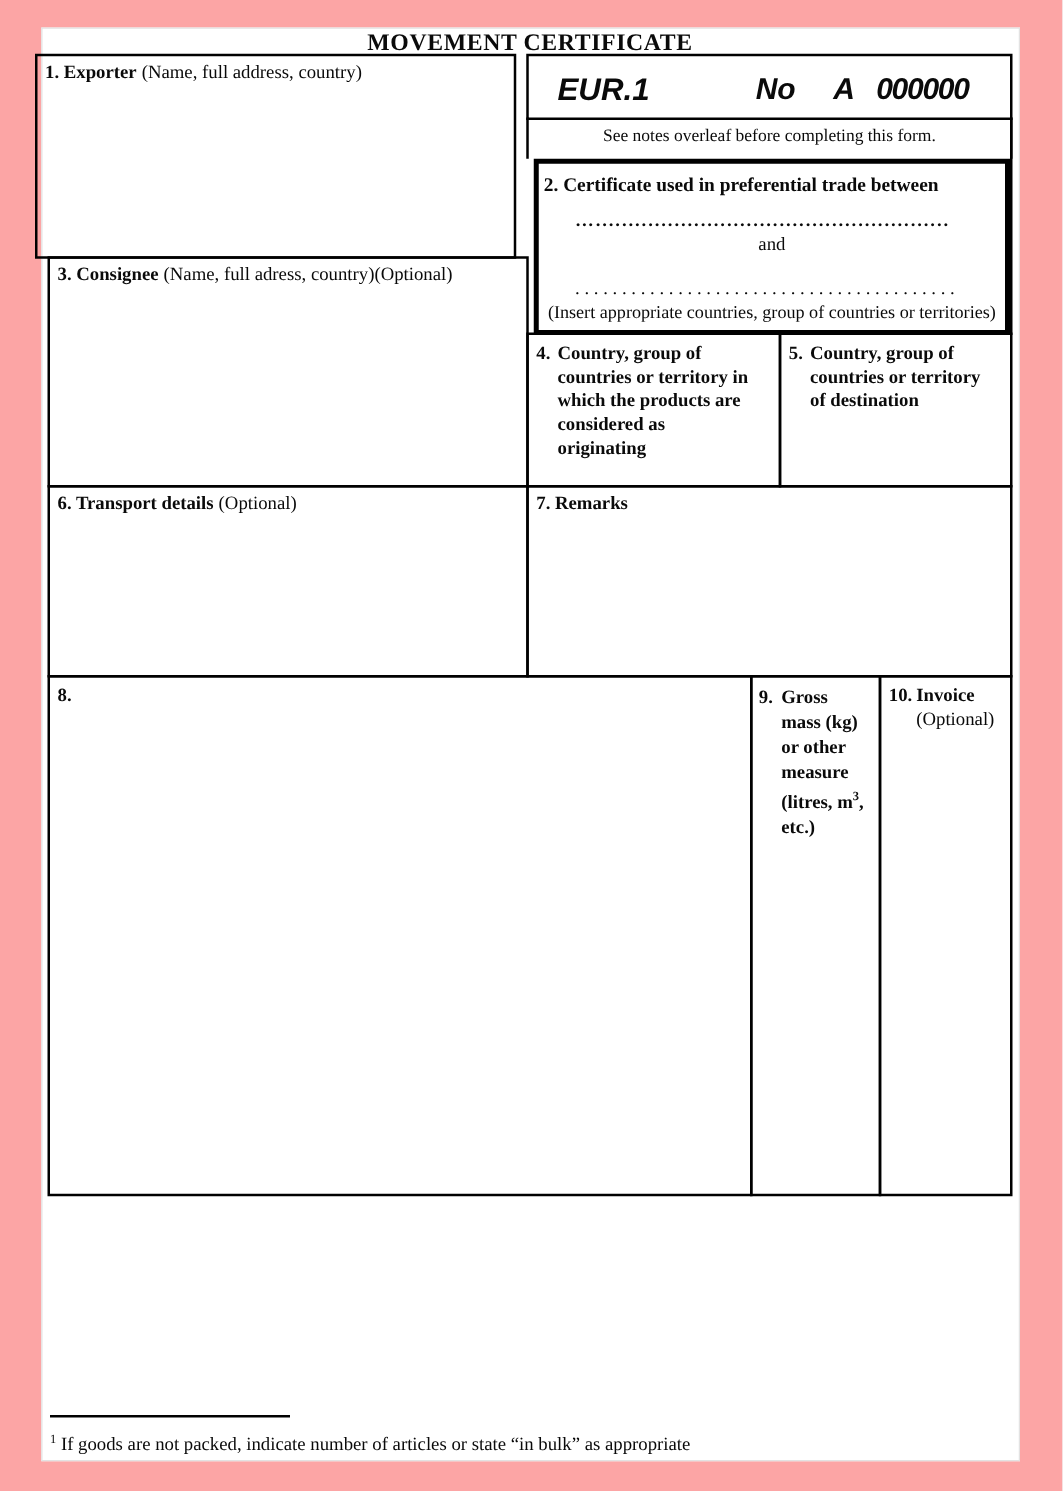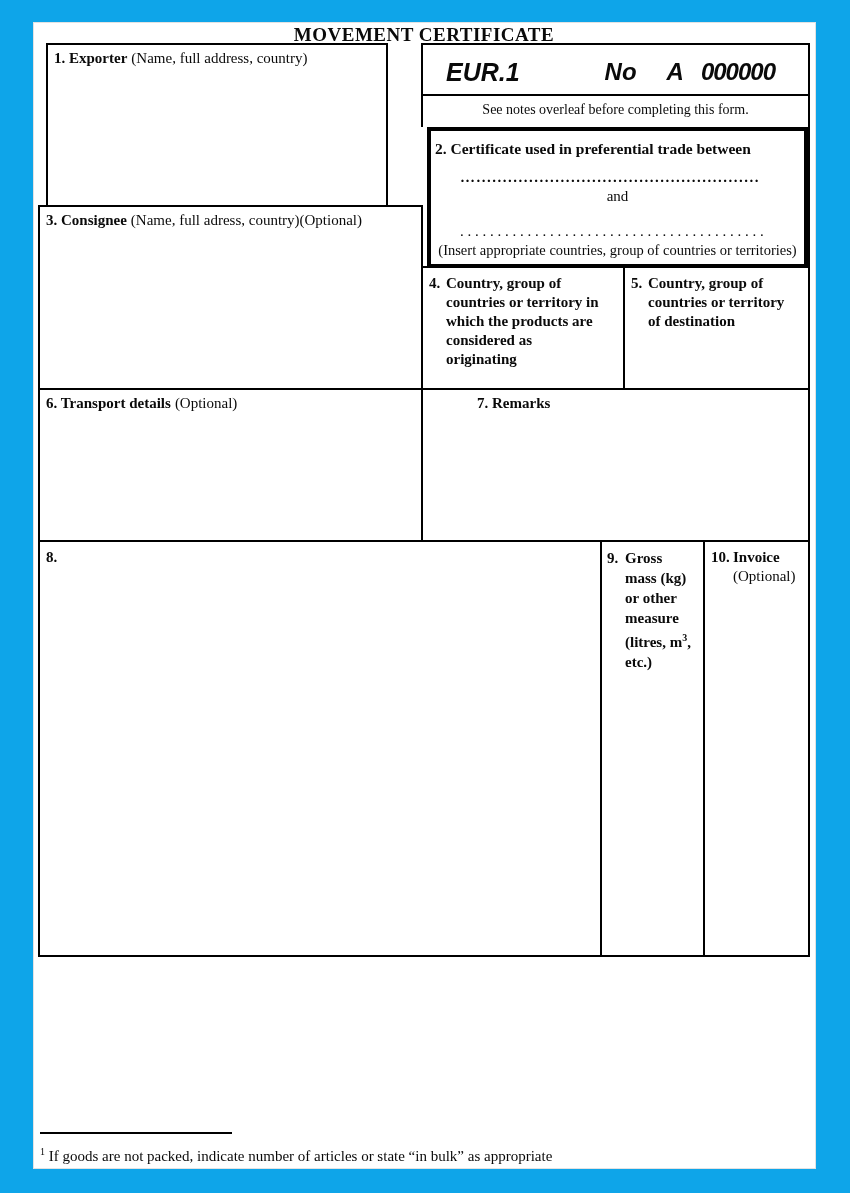--- a/index.html
+++ b/index.html
@@ -1,43 +1,43 @@
 <!DOCTYPE html>
 <html><head>
 <meta charset="utf-8">
 <style>
   html,body{margin:0;padding:0;background:#f2f2f2;}
   .screen{
     position:relative;width:850px;height:1193px;overflow:hidden;
-    background:#0ea5e9;color:#0a0a0a;
+    background:#fca5a5;color:#0a0a0a;
     font-family:"Liberation Serif",serif;
   }
   .page{
     position:absolute;left:33px;top:22px;width:783px;height:1147px;
     background:#ffffff;border:1px solid #e2e2e2;box-sizing:border-box;
   }
   .title{
     position:absolute;left:38px;top:24px;width:772px;margin:0;
     text-align:center;font-size:19px;font-weight:bold;letter-spacing:.5px;
   }
   .box{position:absolute;box-sizing:border-box;border:2px solid #000;}
-  .b1{left:46px;top:43px;width:342px;height:164px;}
+  .b1{left:28px;top:43px;width:385px;height:164px;}
   .b3{left:38px;top:205px;width:385px;height:185px;border-top:2px solid #000;}
   .b6{left:38px;top:388px;width:385px;height:154px;}
   .beur{left:421px;top:43px;width:389px;height:53px;display:flex;align-items:center;padding-top:5px;}
   .notes-row{
     position:absolute;left:421px;top:94px;width:389px;height:33px;box-sizing:border-box;
     border-left:2px solid #000;border-right:2px solid #000;
     text-align:center;padding-top:8px;font-size:14px;
   }
   .right-edge-strip{position:absolute;left:808px;top:94px;width:2px;height:174px;background:#000;}
   .b2{left:427px;top:127px;width:381px;height:141px;border-width:4px;}
   .b4{left:421px;top:266px;width:204px;height:124px;}
   .b5{left:623px;top:266px;width:187px;height:124px;}
-  .b7{left:421px;top:388px;width:389px;height:154px;padding-left:48px;}
+  .b7{left:421px;top:388px;width:389px;height:154px;}
   .b8{left:38px;top:540px;width:564px;height:417px;}
   .b9{left:600px;top:540px;width:105px;height:417px;}
   .b10{left:703px;top:540px;width:107px;height:417px;}
 
   .lbl{padding:4px 6px;font-size:15px;line-height:19px;}
   .lbl b{font-weight:bold;}
   .rest{margin-left:4px;}
 
   .eur-code{font-family:"Liberation Sans",sans-serif;font-style:italic;font-weight:bold;
     font-size:25px;margin-left:23px;}

